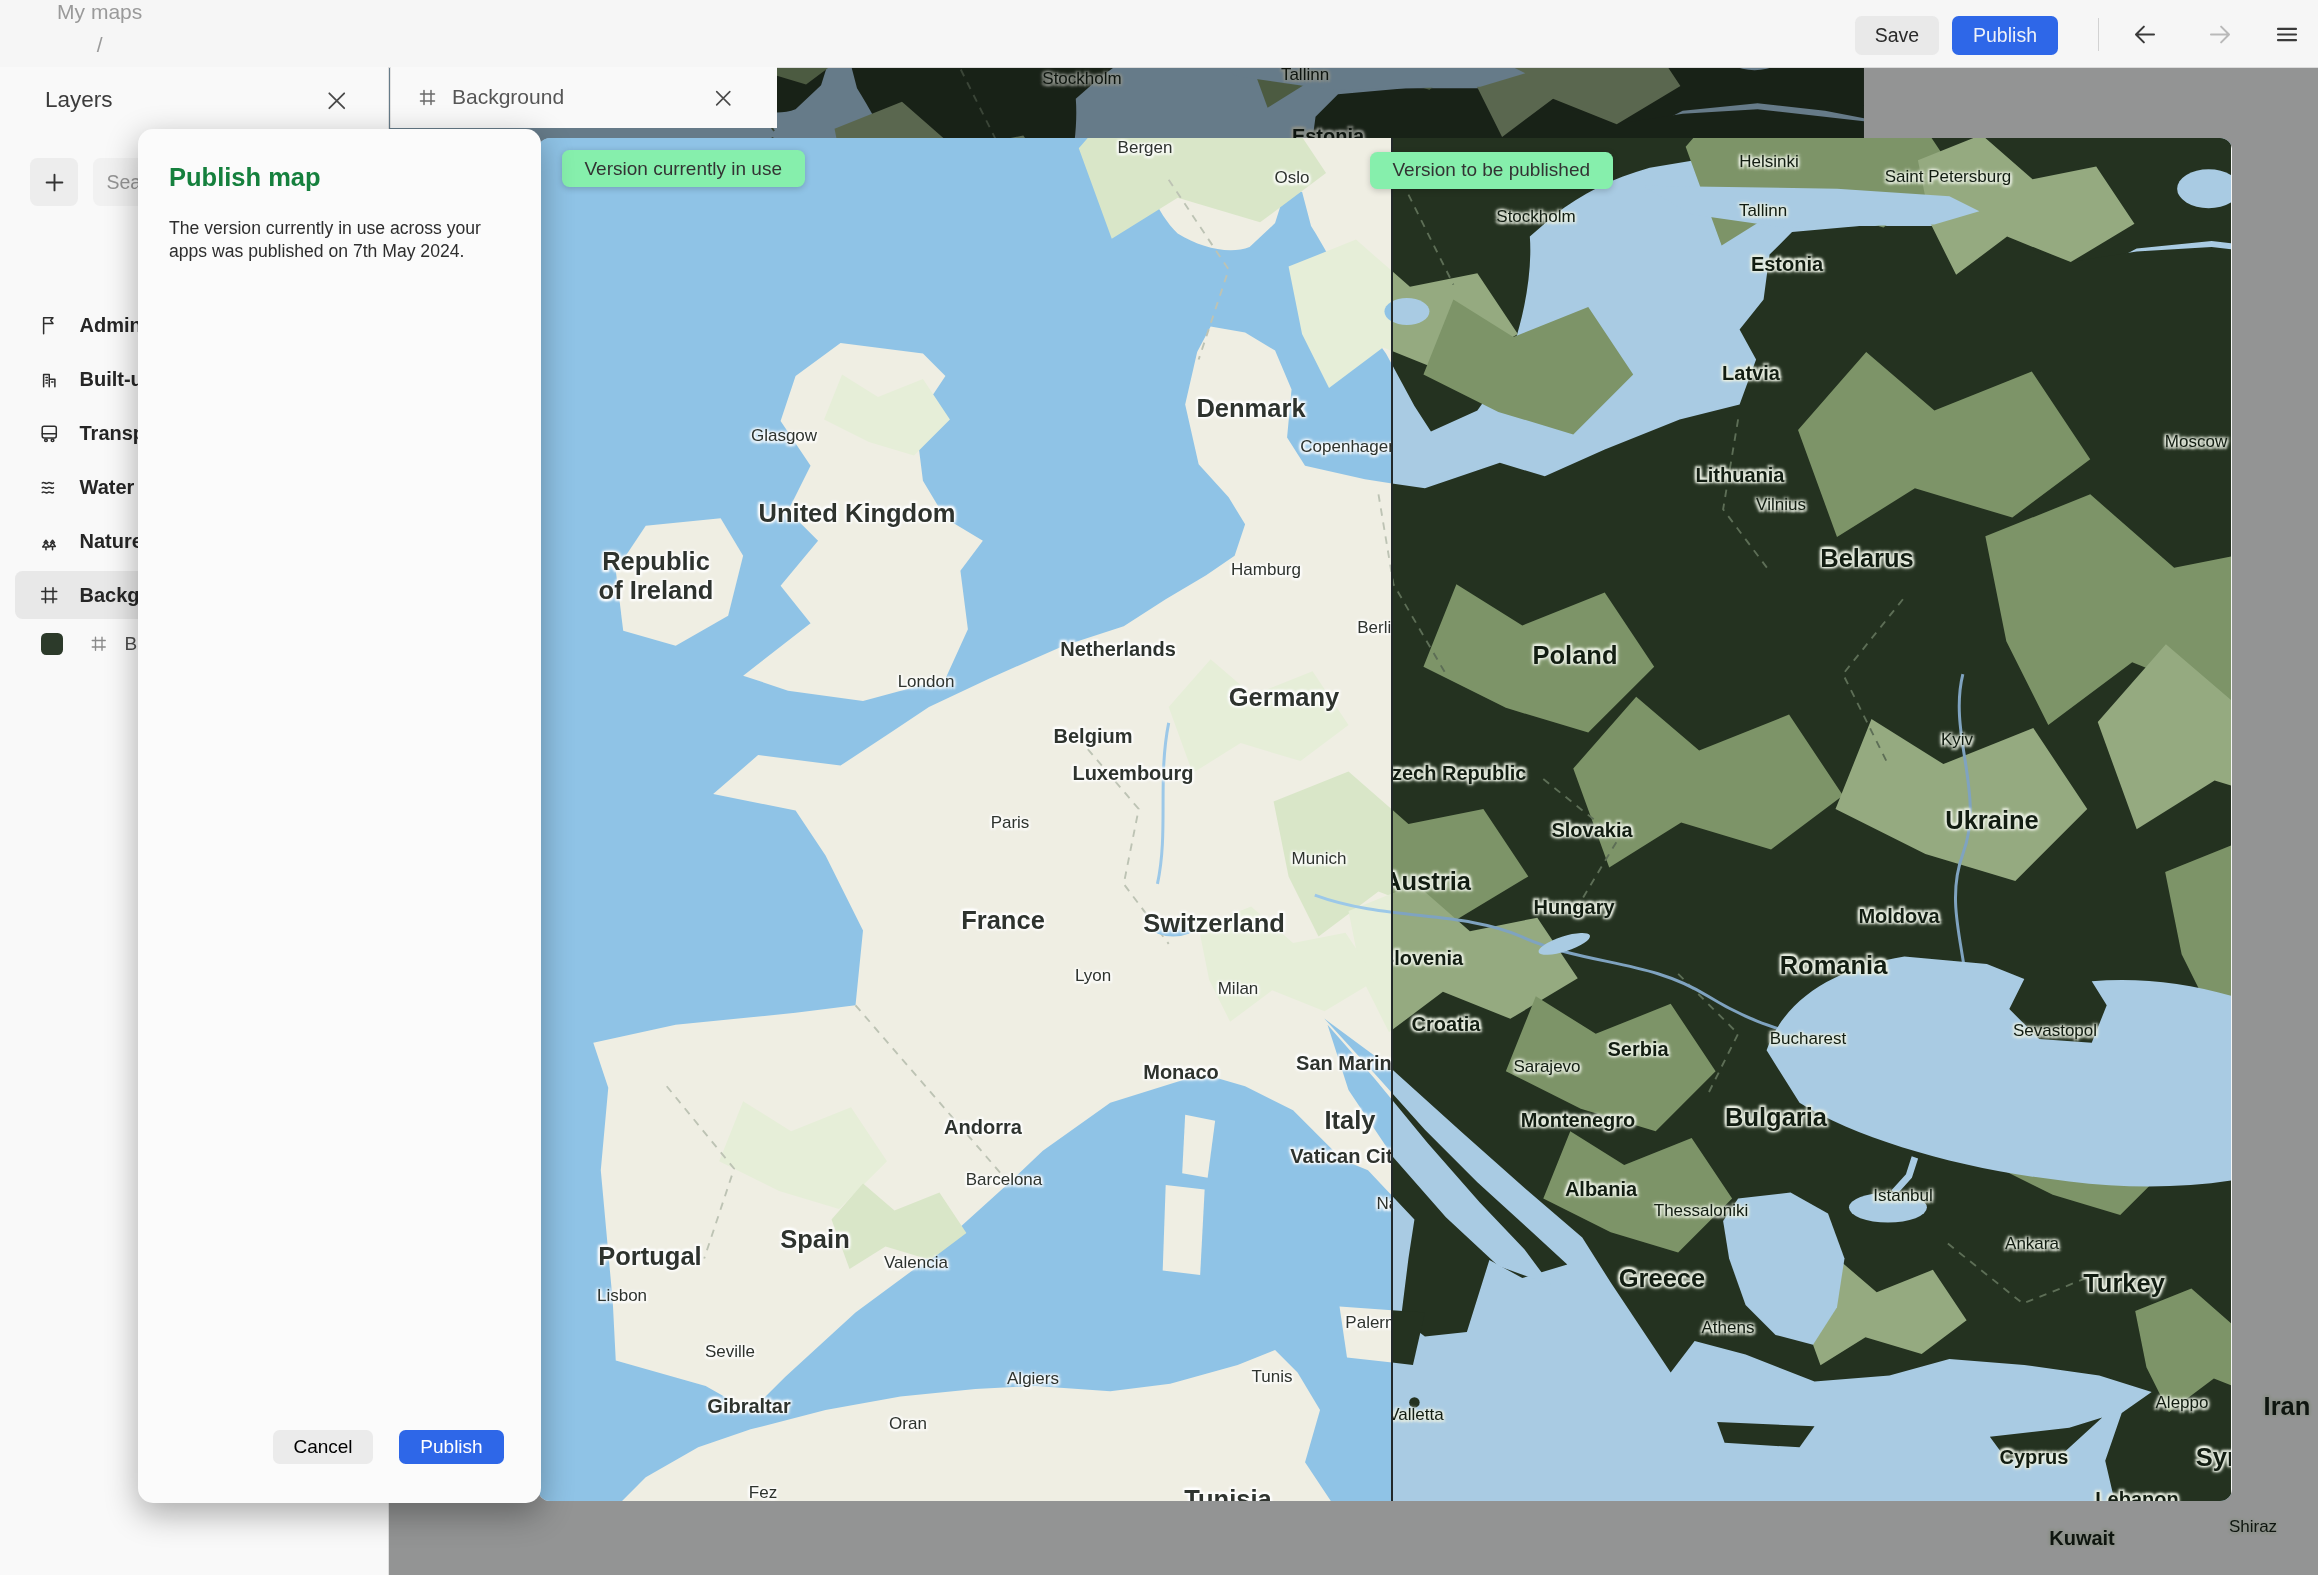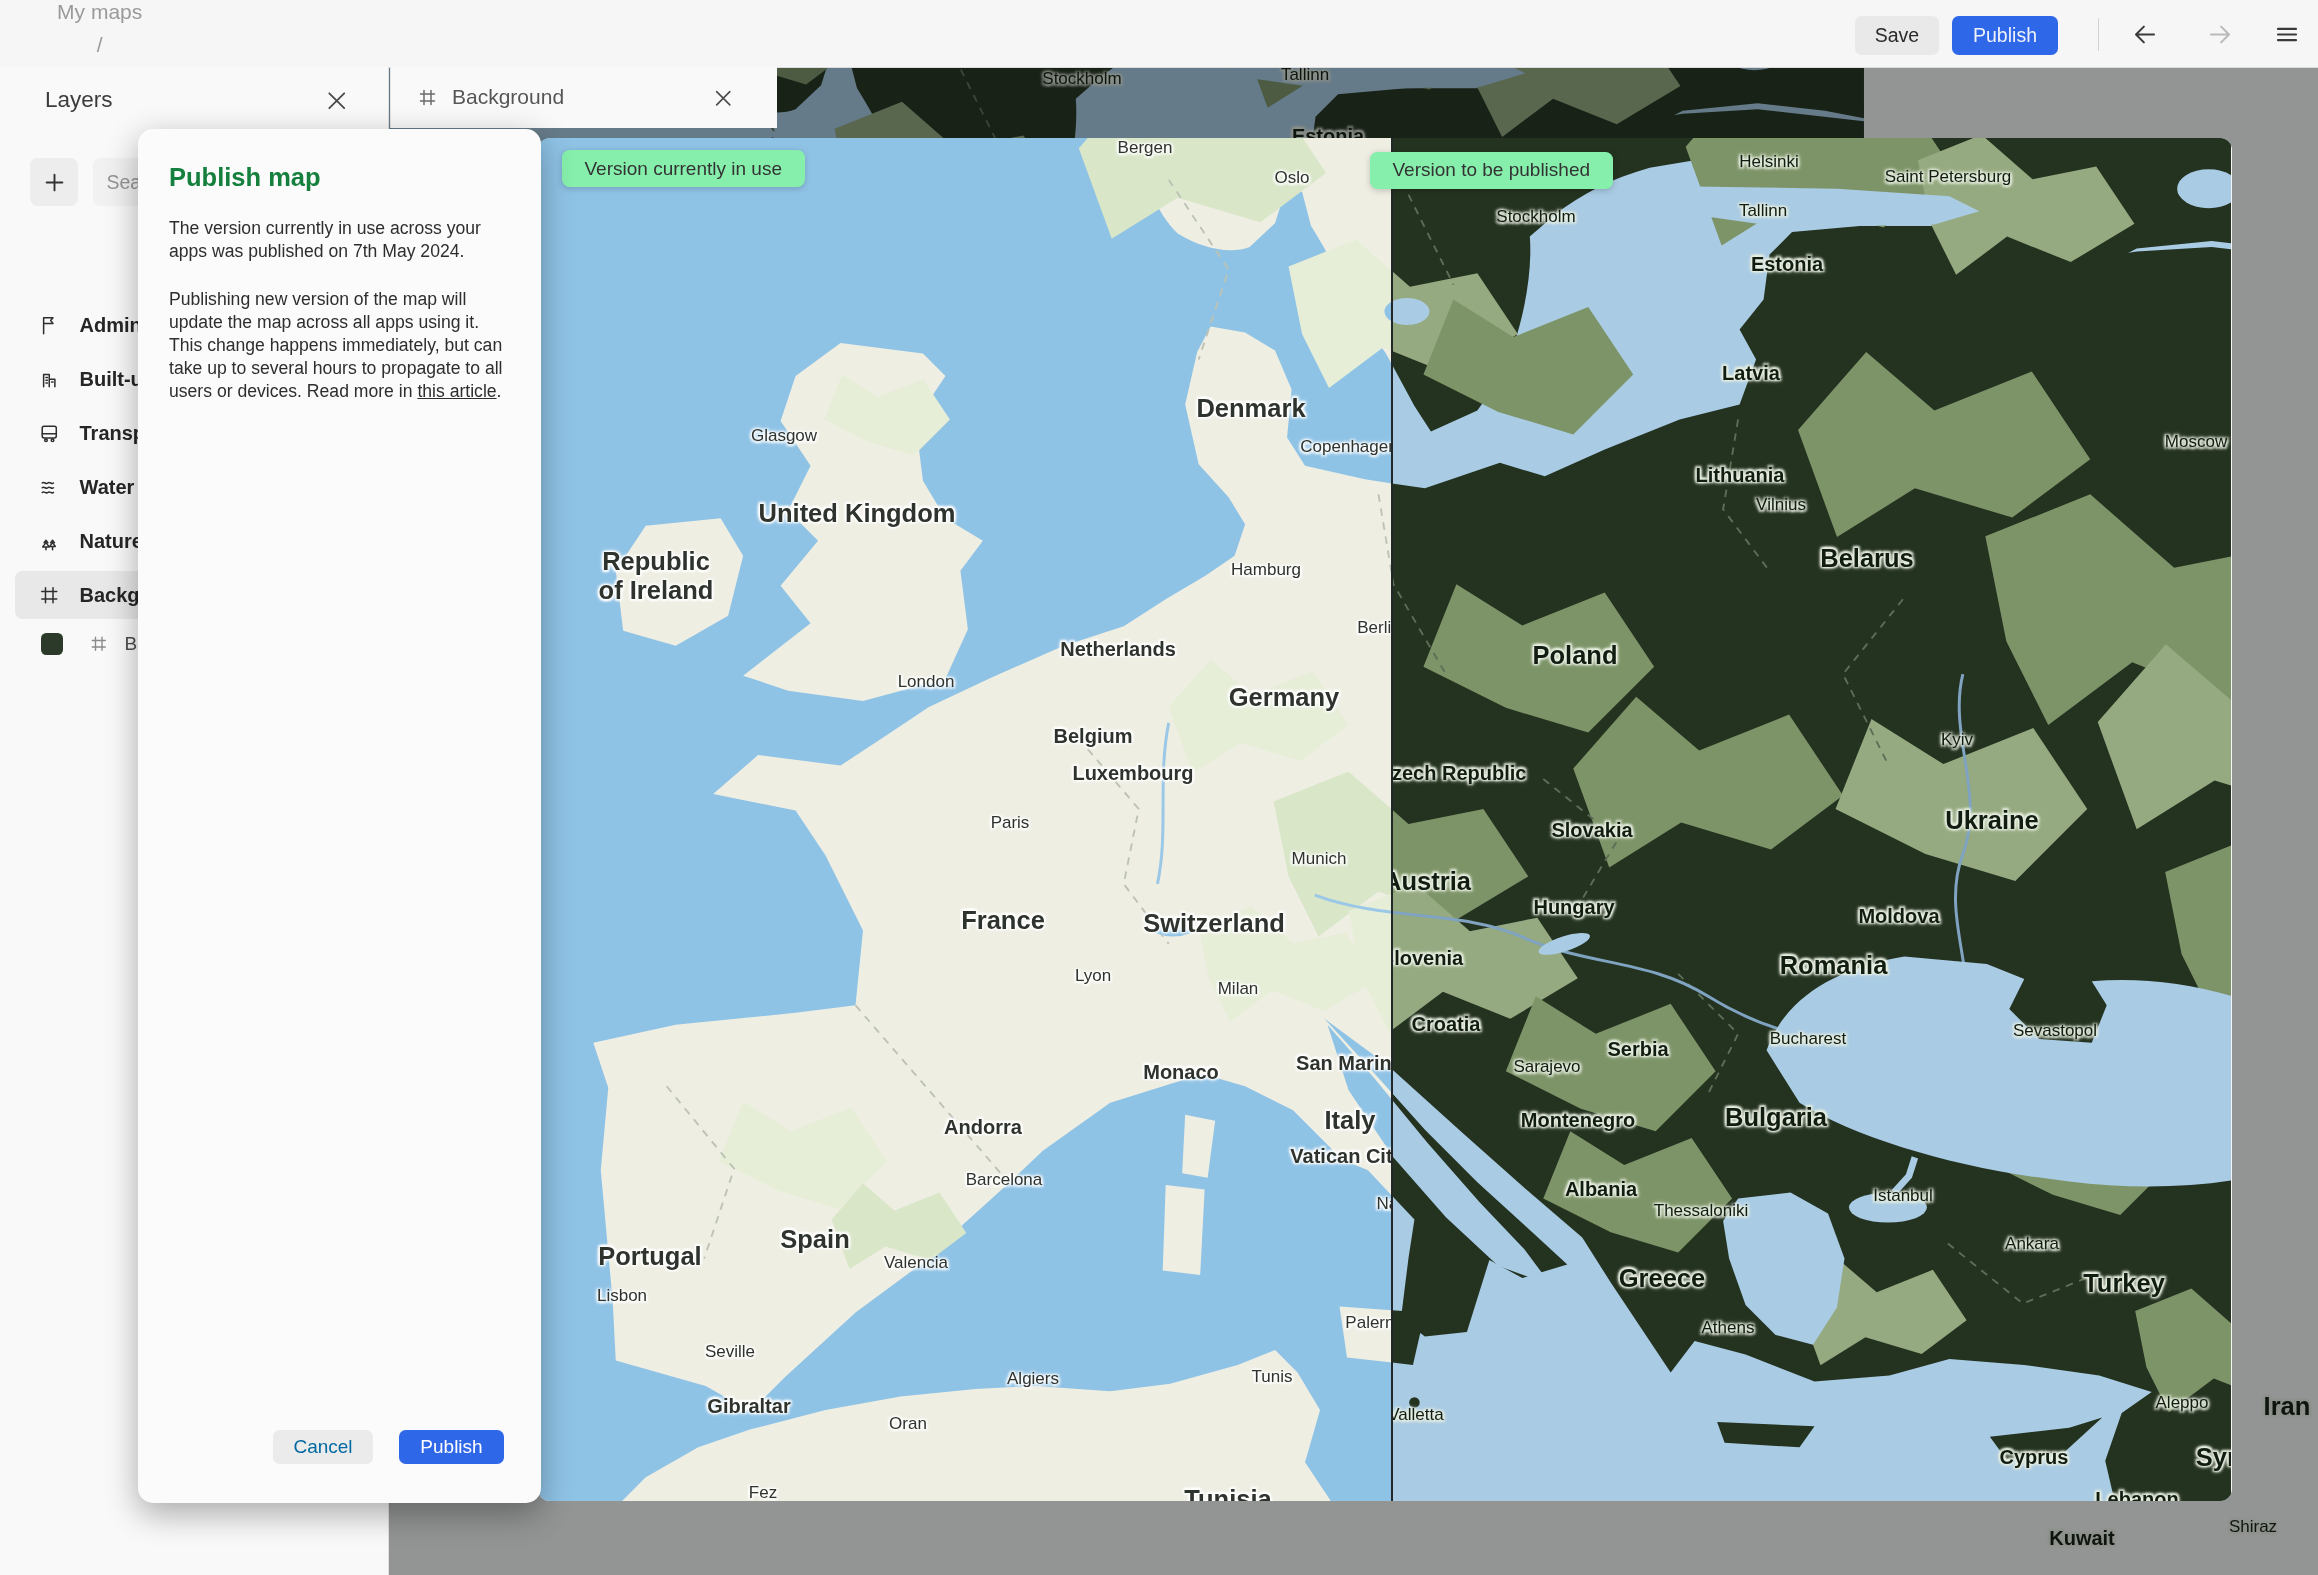--- a/index.html
+++ b/index.html
@@ -96,21 +96,21 @@
   #modal{position:absolute;left:138px;top:129px;width:403px;height:1374px;
     background:#fbfbfb;border-radius:15px;z-index:40;
     box-shadow:0 10.5px 33px rgba(0,0,0,.32);}
   #modal-title{position:absolute;left:31px;top:34px;font-size:25.5px;font-weight:600;color:#15803d;}
   .modal-p{position:absolute;left:31px;width:342px;font-size:17.6px;line-height:23px;color:#2e2e2e;}
   #modal-p1{top:88px;}
   #modal-p2{top:159px;}
   #modal-p2 a{color:#2e2e2e;text-decoration:underline;}
   .modal-btn{position:absolute;top:1301px;height:34px;border-radius:6.7px;display:flex;
     align-items:center;justify-content:center;font-size:19px;}
-  #modal-cancel{left:135px;width:100px;background:#ebebeb;color:#0369a1;}
+  #modal-cancel{left:135px;width:100px;background:#ebebeb;color:#000000;}
   #modal-publish{left:261px;width:105px;background:#2e67e8;color:#ffffff;}
 </style>
 </head>
 <body>
 
 <svg width="0" height="0" style="position:absolute">
   <defs>
     <path id="patchA" d="M0,40 L35,0 L70,30 L120,10 L150,55 L110,85 L60,70 L20,95 Z"></path>
     <path id="patchB" d="M0,20 L50,0 L90,35 L140,25 L170,70 L120,100 L70,80 L30,110 L10,70 Z"></path>
     <path id="patchC" d="M20,0 L60,25 L110,5 L140,50 L100,90 L50,75 L0,50 Z"></path>
@@ -434,19 +434,16 @@
   <div id="bg-panel-close">
     <svg class="icon-svg" viewBox="0 0 24 24" fill="none" stroke="currentColor" stroke-width="1.7" stroke-linecap="round">
         <path d="M5 5l14 14 M19 5L5 19"></path>
       </svg>
   </div>
 </div>
 
 <div id="modal">
   <div id="modal-title">Publish map</div>
   <div class="modal-p" id="modal-p1">The version currently in use across your apps was published on 7th May 2024.</div>
-  <div class="modal-p" id="modal-p2">
-    <span>Publishing new version of the map will update the map across all apps using it. This change happens immediately, but can take up to several hours to propagate to all users or devices. Read more in </span><a href="#">this article</a><span>.</span>
-  </div>
   <div class="modal-btn" id="modal-cancel">Cancel</div>
   <div class="modal-btn" id="modal-publish">Publish</div>
 </div>
 
 
 </body></html>

